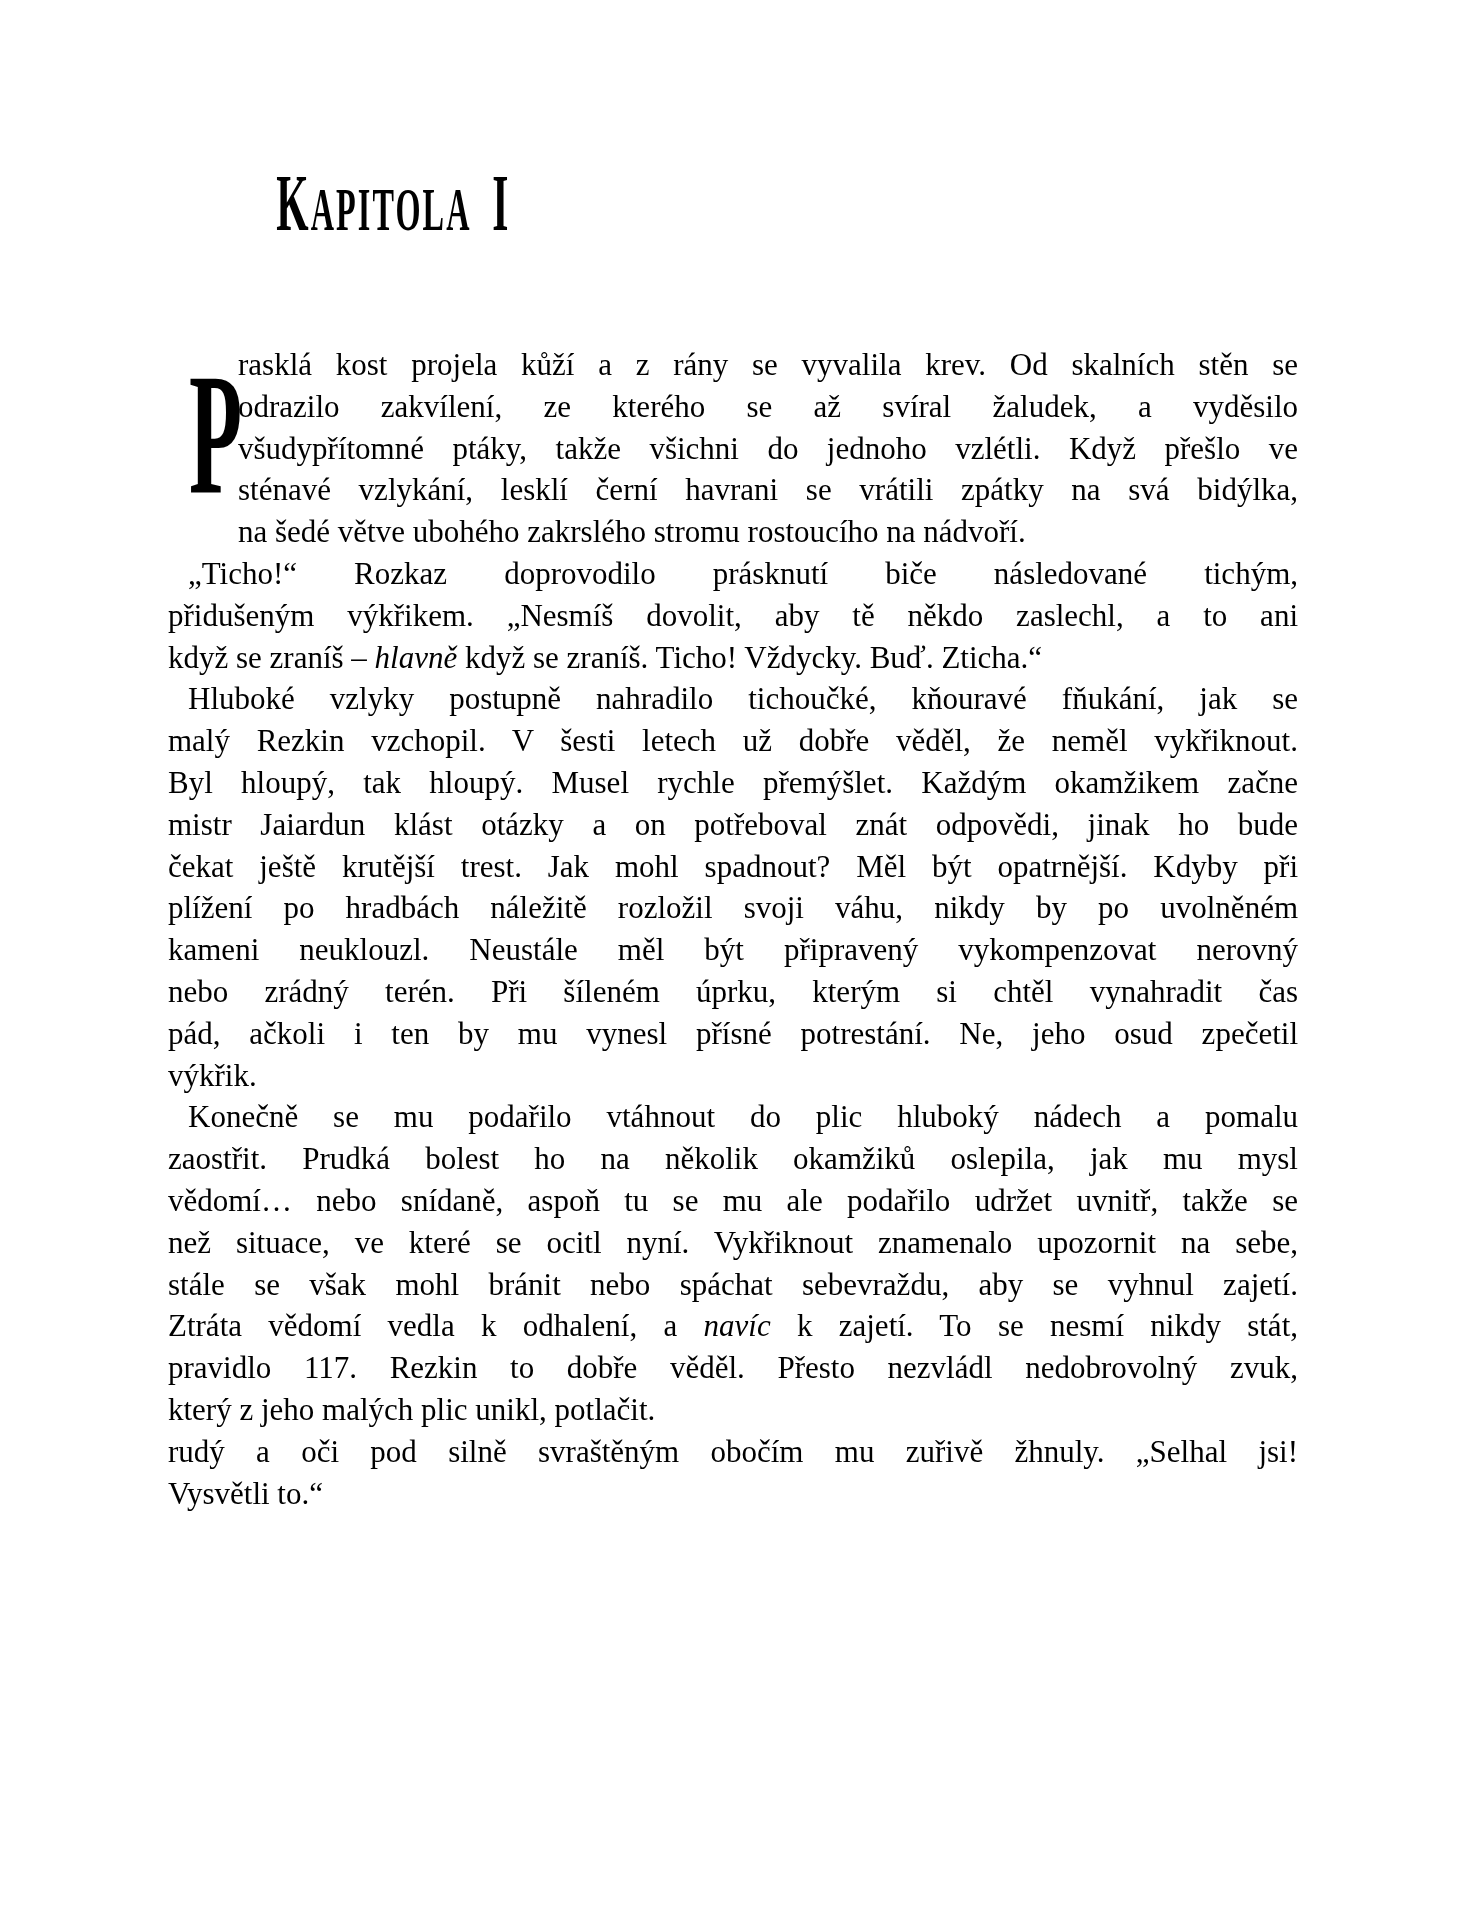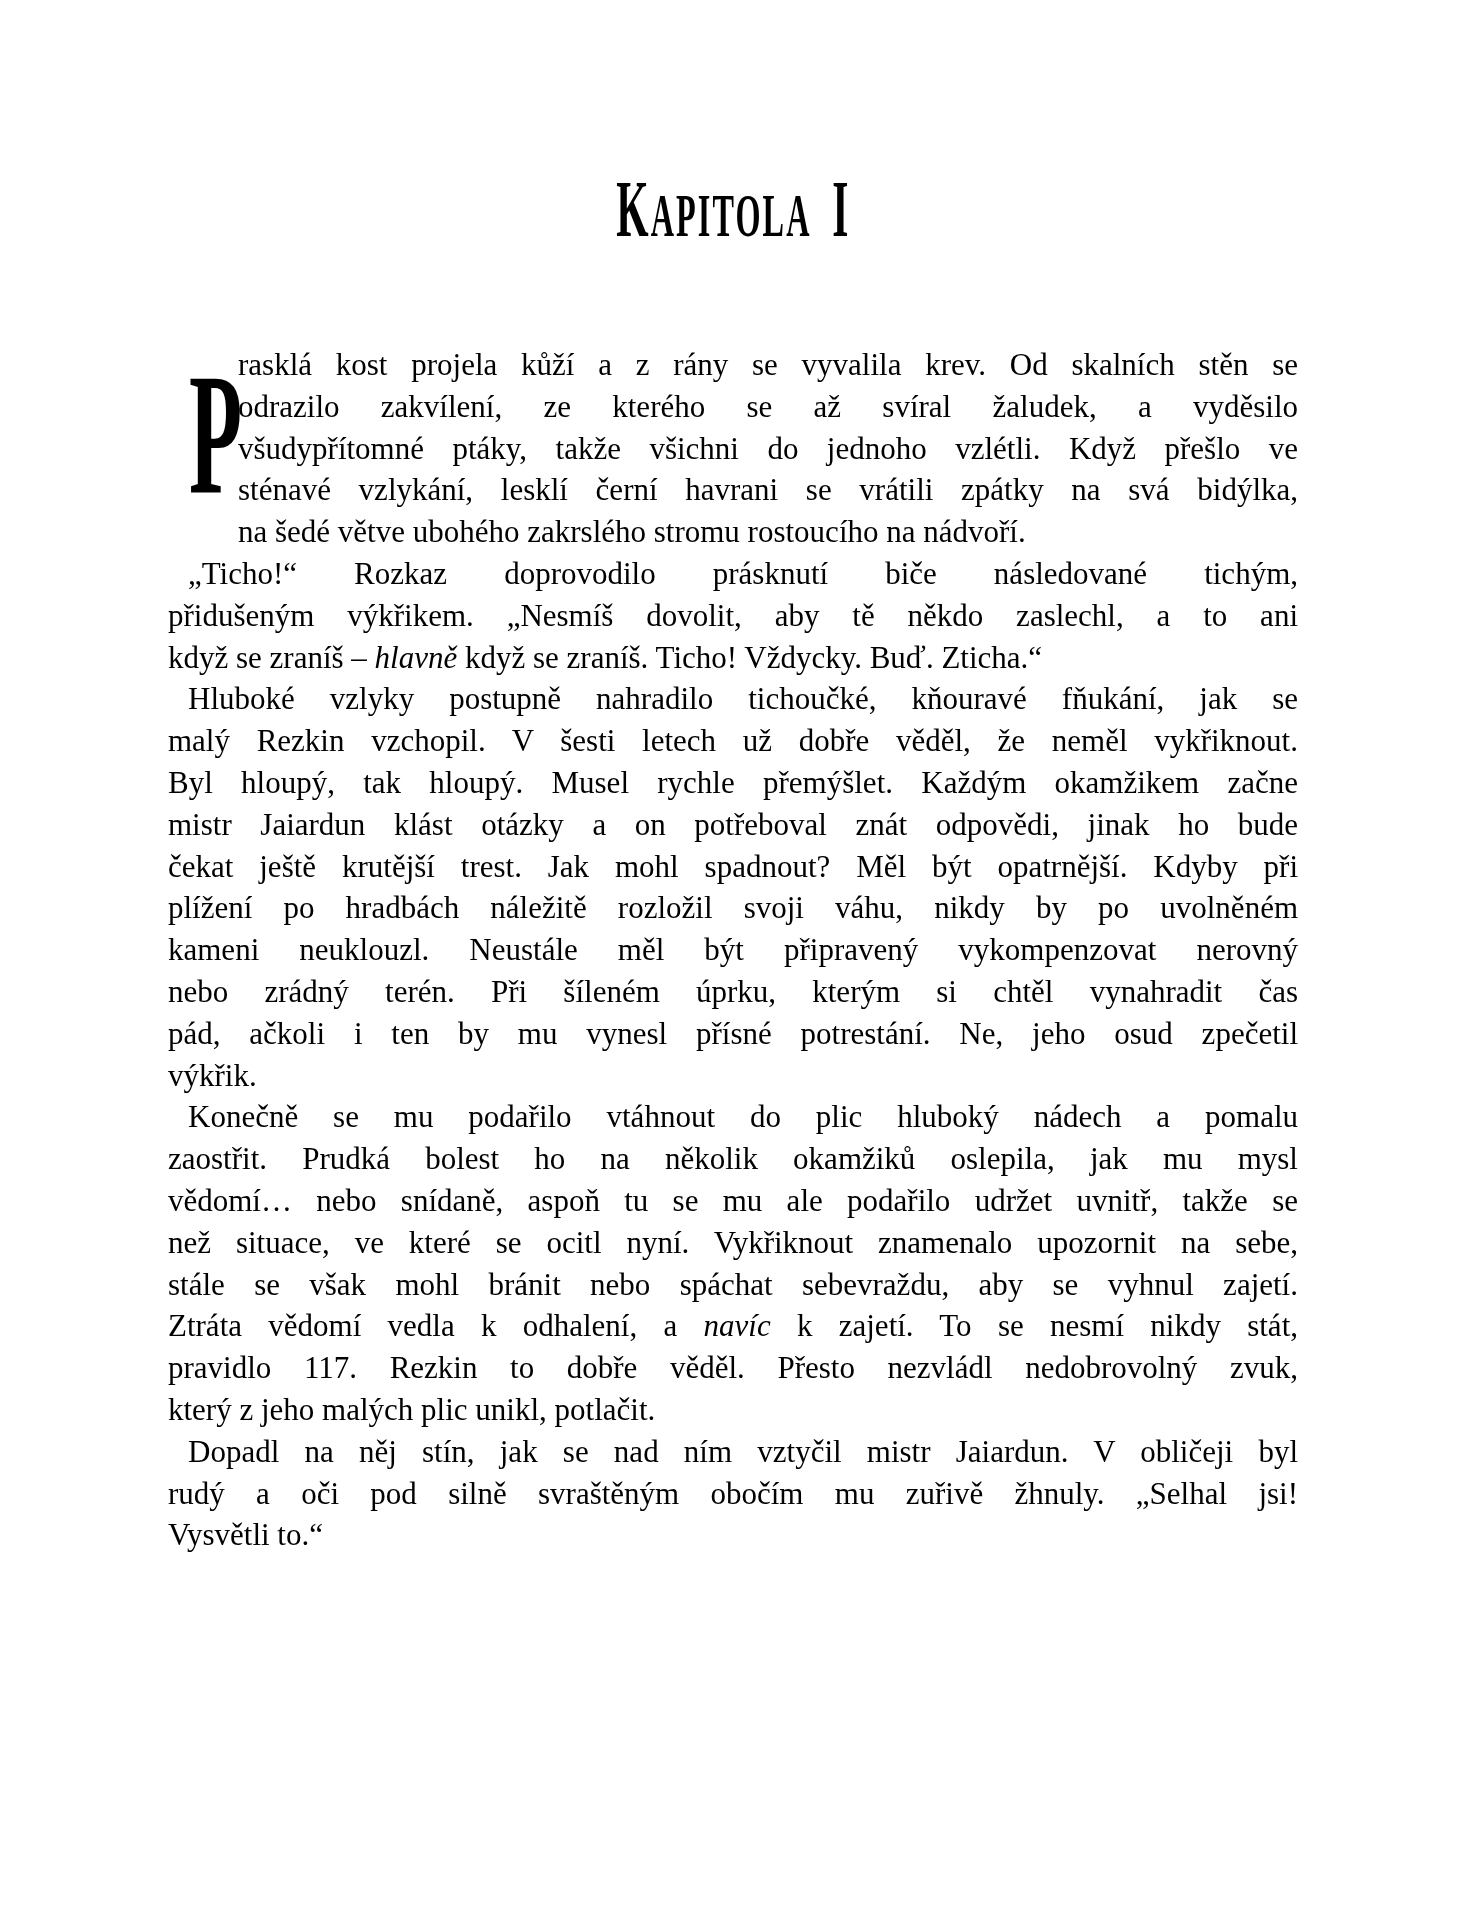--- a/index.html
+++ b/index.html
@@ -11,22 +11,22 @@
     color: #000000;
     overflow: hidden;
   }
   .page {
     position: absolute; inset: 0;
     background: #ffffff;
   }
   
   .heading {
     position: absolute;
-    top: 169px; left: 168px; width: 1130px;
-    text-align: center;
+    top: 163px; left: 168px; width: 1130px;
+    text-align: left;
     white-space: nowrap;
   }
   .heading-inner {
     display: inline-block;
     transform: scaleX(0.52);
     transform-origin: center top;
     font-weight: bold;
     font-size: 80px;
     line-height: 1;
     letter-spacing: 4px;
@@ -109,19 +109,18 @@
         <div class="line indent">Konečně se mu podařilo vtáhnout do plic hluboký nádech a pomalu</div>
         <div class="line">zaostřit. Prudká bolest ho na několik okamžiků oslepila, jak mu mysl</div>
         <div class="line">vědomí… nebo snídaně, aspoň tu se mu ale podařilo udržet uvnitř, takže se</div>
         <div class="line">než situace, ve které se ocitl nyní. Vykřiknout znamenalo upozornit na sebe,</div>
         <div class="line">stále se však mohl bránit nebo spáchat sebevraždu, aby se vyhnul zajetí.</div>
         <div class="line">Ztráta vědomí vedla k odhalení, a <i>navíc</i> k zajetí. To se nesmí nikdy stát,</div>
         <div class="line">pravidlo 117. Rezkin to dobře věděl. Přesto nezvládl nedobrovolný zvuk,</div>
         <div class="line end">který z jeho malých plic unikl, potlačit.</div>
       </div>
       <div class="para">
-        <div class="line indent">Dopadl na něj stín, jak se nad ním vztyčil mistr Jaiardun. V obličeji byl</div>
         <div class="line">rudý a oči pod silně svraštěným obočím mu zuřivě žhnuly. „Selhal jsi!</div>
         <div class="line end">Vysvětli to.“</div>
       </div>
     </div>
 
 </div>
 
 </body></html>

